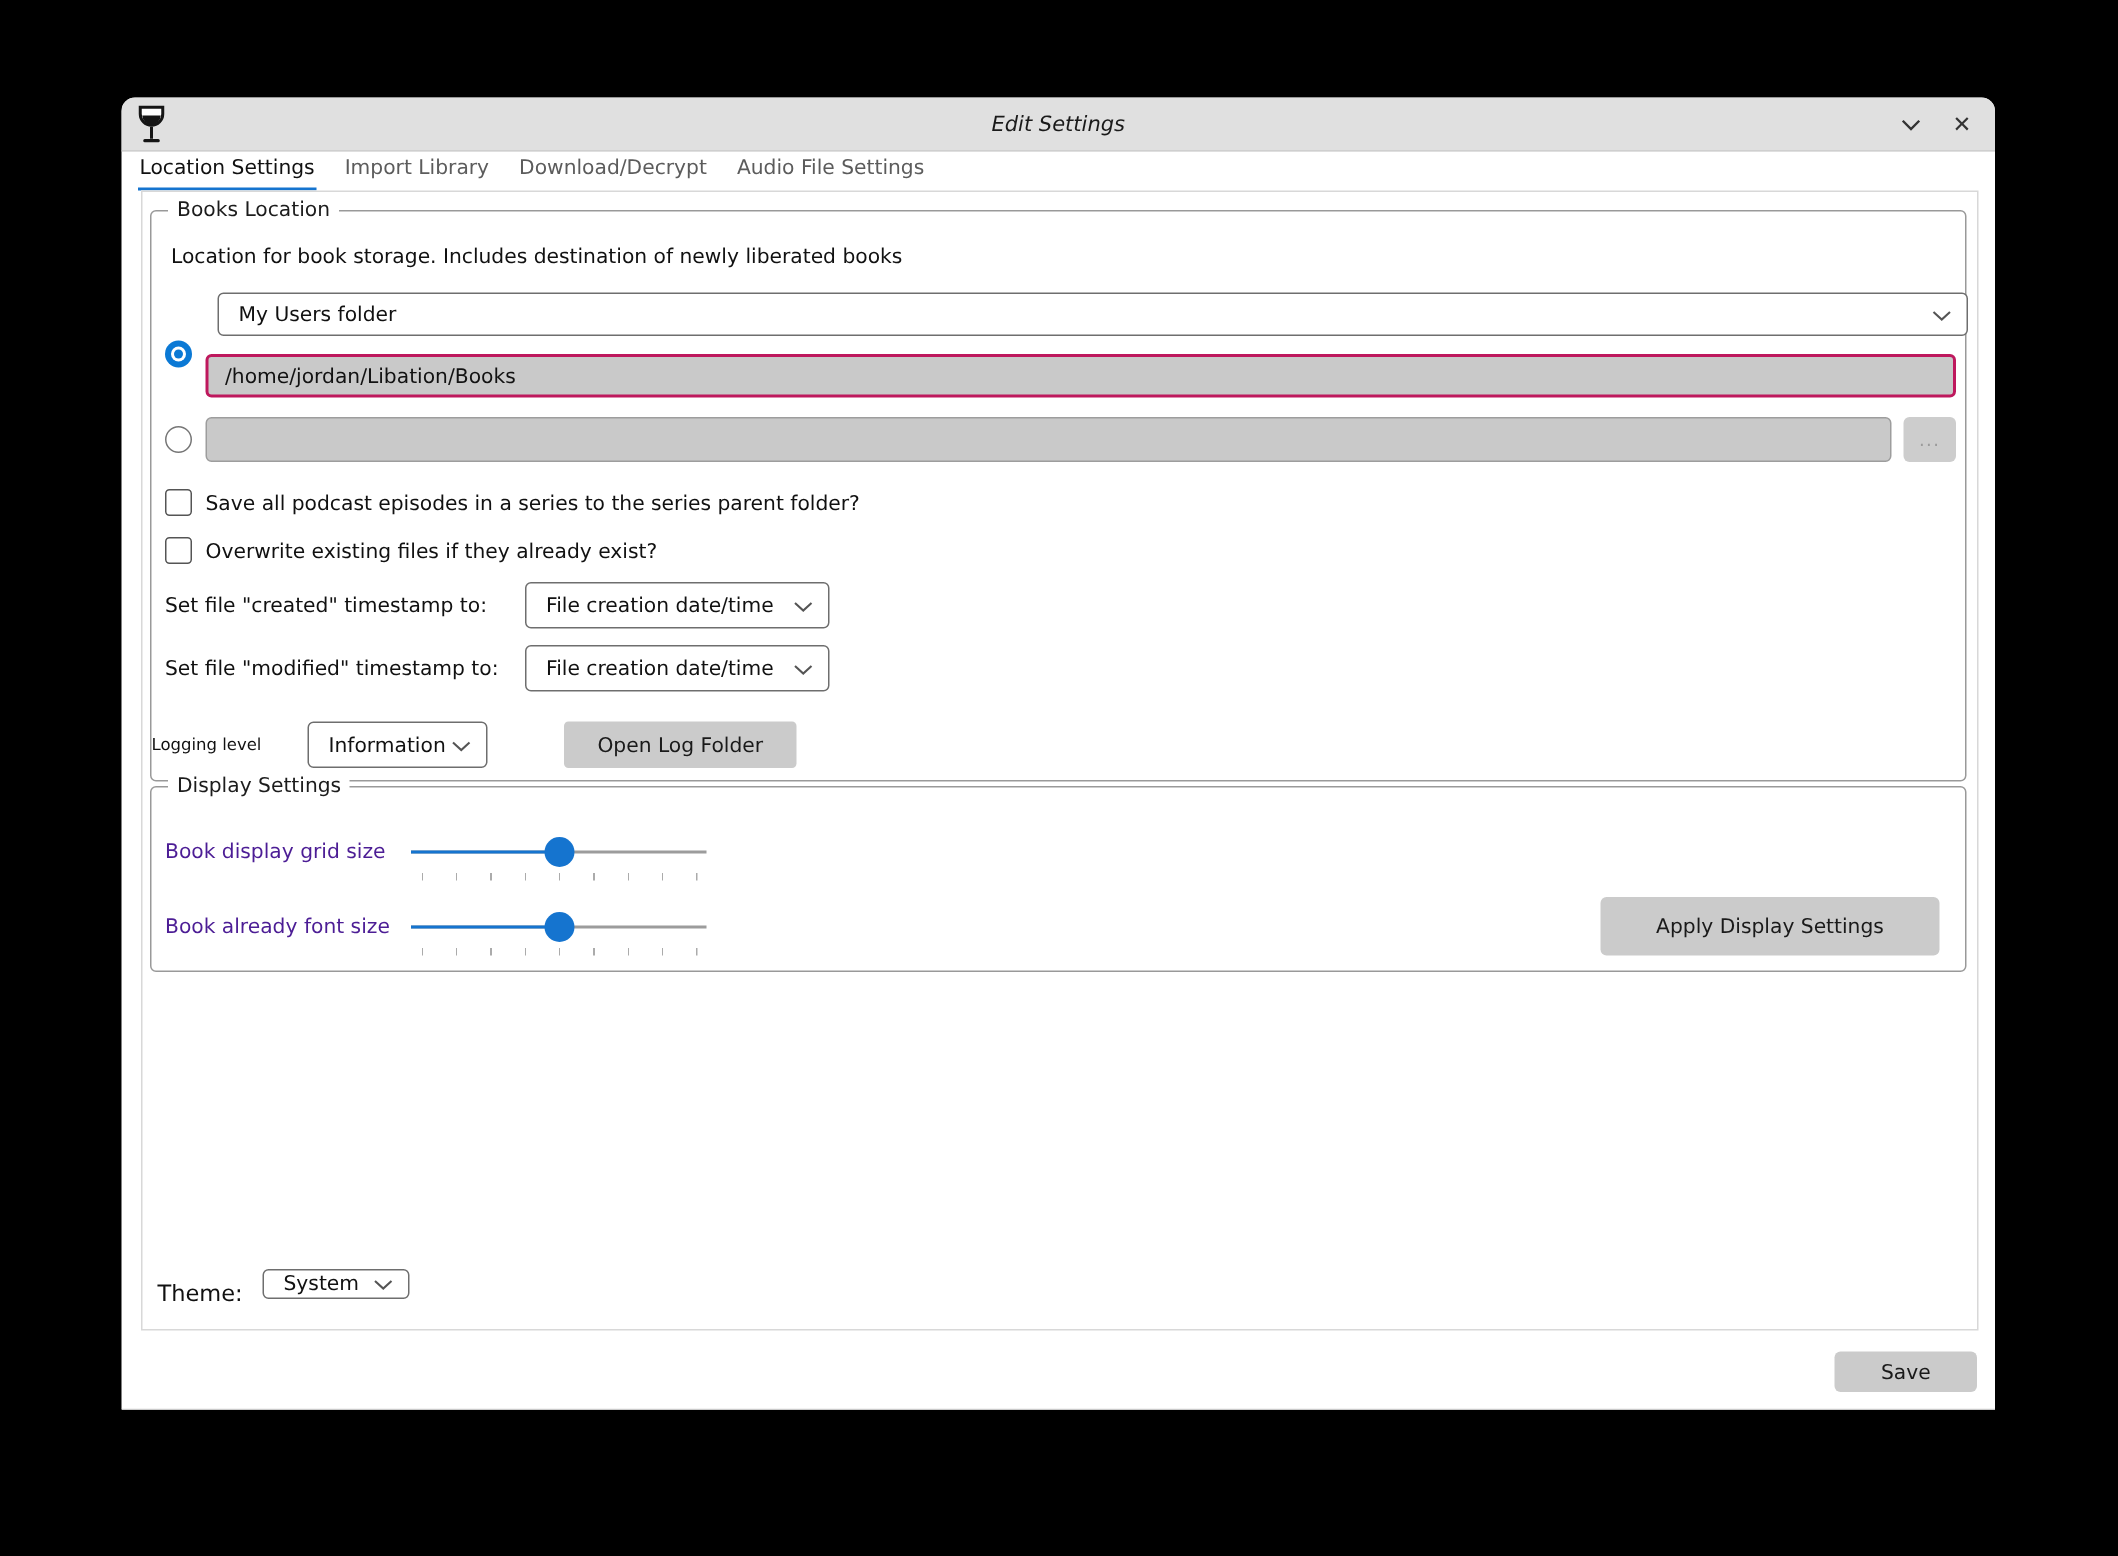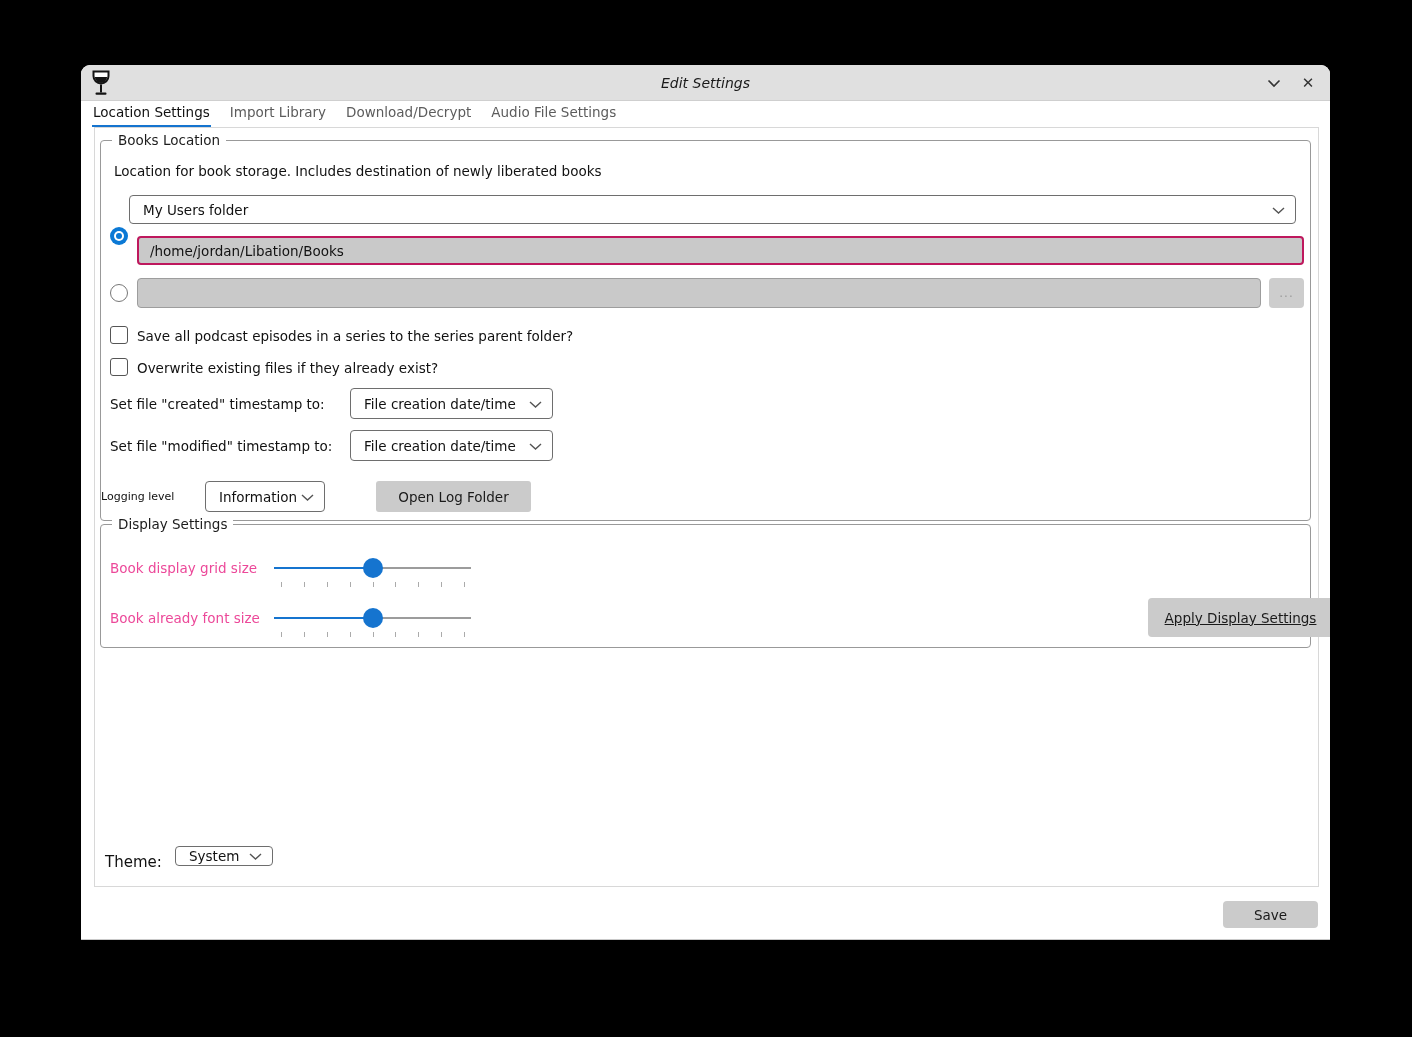--- a/index.html
+++ b/index.html
@@ -48,21 +48,21 @@
   .books-group { left:19px; top:75px; width:1211px; height:381px; }
   .display-group { left:19px; top:459px; width:1211px; height:124px; }
   .desc { position:absolute; left:13px; top:22px; font-size:13.5px; color:#111; white-space:nowrap; }
   
   .combo {
     position:absolute; background:#fff; border:1px solid #6e6e6e; border-radius:4px;
     display:flex; align-items:center; font-size:13.5px; color:#111;
     padding:0 30px 0 13px; overflow:hidden; white-space:nowrap;
   }
   .combo .chev { position:absolute; right:10px; top:50%; margin-top:-3px; }
-  .folder-combo { left:28px; top:54px; width:1167px; height:29px; }
+  .folder-combo { left:44px; top:54px; width:1167px; height:29px; }
   .created-combo  { left:249px; top:247px; width:203px; height:31px; }
   .modified-combo { left:249px; top:289px; width:203px; height:31px; }
   .logging-combo { left:124px; top:416px; width:120px; height:31px; }
   .theme-combo { left:94px; top:781px; width:98px; height:20px;align-items:center; }
   
   .field {
     position:absolute; background:#c9c9c9; border-radius:4px;
     font-size:13.5px; color:#121212; display:flex; align-items:center; padding:0 11px;
     white-space:nowrap; overflow:hidden;
   }
@@ -91,24 +91,24 @@
   .cbl1 { top:187px; } .cbl2 { top:219px; }
   .ts-label { position:absolute; left:9px; font-size:13.5px; color:#111; white-space:nowrap; }
   .tsl1 { top:255px; } .tsl2 { top:297px; }
   
   .logging-label { position:absolute; left:20px; top:425px; font-size:11px; color:#111; }
   .btn {
     position:absolute; background:#cbcbcb; border-radius:4px; color:#1a1a1a;
     display:flex; align-items:center; justify-content:center; font-size:13.5px; white-space:nowrap;
   }
   .openlog-btn { left:295px; top:416px; width:155px; height:31px; border-radius:3px; }
-  .apply-btn { left:1047px; top:73px; width:185px; height:39px;text-decoration:underline; }
+  .apply-btn { left:966px; top:73px; width:226px; height:39px; }
   .save-btn { left:1142px; top:836px; width:95px; height:27px; }
   
-  .slider-label { position:absolute; left:9px; font-size:13.5px; color:#ec4899; white-space:nowrap; }
+  .slider-label { position:absolute; left:9px; font-size:13.5px; color:#4c1d95; white-space:nowrap; }
   .sl1 { top:35px; } .sl2 { top:85px; }
   .slider { position:absolute; width:197px; height:20px; --p:50%; }
   .slider.s1 { left:173px; top:33px; } .slider.s2 { left:173px; top:83px; }
   .slider .rail  { position:absolute; left:0; top:9px; width:100%; height:2px; background:#9c9c9c; }
   .slider .fill  { position:absolute; left:0; top:9px; width:var(--p); height:2px; background:#1574cf; }
   .slider .thumb {
     position:absolute; left:var(--p); top:0; width:20px; height:20px; margin-left:-10px;
     border-radius:50%; background:#1574cf;
   }
   .ticks {

